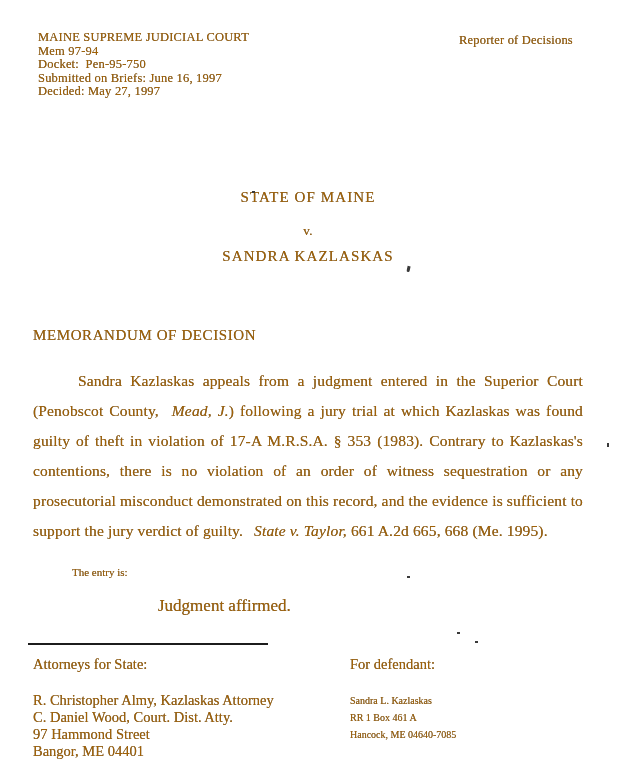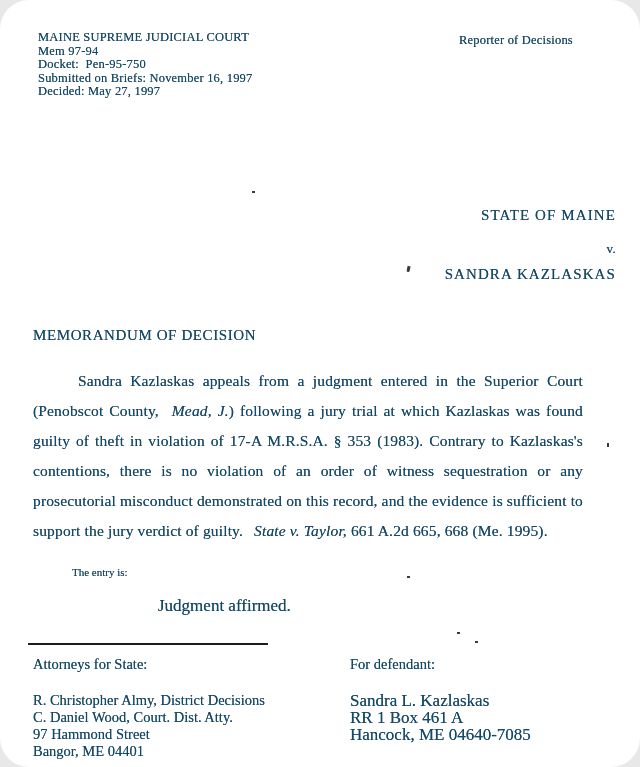--- a/index.html
+++ b/index.html
@@ -2,39 +2,38 @@
 <html><head>
 <meta charset="utf-8">
 <style>
   html,body { margin:0; padding:0; background:#e8e8e8; }
   .page {
     position:relative;
     width:640px; height:767px;
     background:#ffffff;
     overflow:hidden;
     font-family:"Liberation Serif","DejaVu Serif",serif;
-    color:#0c4a6e;
+    color:#a16207;
     text-shadow:0 0 0.5px rgba(25,25,25,0.65);
-    border-radius:29px;
   }
   .hdr {
     position:absolute; left:38px; top:31px;
     font-size:12.5px; line-height:13.5px; letter-spacing:0.2px;
   }
   .reporter {
     position:absolute; left:459px; top:33px;
     font-size:12.5px; letter-spacing:0.2px;
   }
   .panel {
     position:absolute; left:38px; top:108px;
     font-size:13px; letter-spacing:0.2px; white-space:nowrap;
   }
   .caption {
-    position:absolute; left:0; top:207px; width:616px;
-    text-align:right;
+    position:absolute; left:0; top:189px; width:616px;
+    text-align:center;
   }
   .caption .party { font-size:15px; letter-spacing:1.1px; }
   .caption .vs { margin-top:17px; margin-bottom:9px; font-size:13px; letter-spacing:0.3px; }
   .memo-heading {
     position:absolute; left:33px; top:327px;
     font-size:15px; letter-spacing:0.6px;
   }
   .opinion {
     position:absolute; left:33px; top:350px; width:550px;
     font-size:15.5px; line-height:30px;
@@ -47,40 +46,40 @@
   .entry-judgment {
     position:absolute; left:158px; top:596px; font-size:17px;
   }
   .rule {
     position:absolute; left:28px; top:643px; width:240px; height:2px;
     background:#1c1c1c;
   }
   .counsel-label-state { position:absolute; left:33px; top:656px; font-size:14.5px; }
   .counsel-label-def   { position:absolute; left:350px; top:656px; font-size:14.5px; }
   .counsel-state { position:absolute; left:33px; top:692px; font-size:14.5px; line-height:17px; }
-  .counsel-def   { position:absolute; left:350px; top:692px; font-size:17px; line-height:17px;font-family:Liberation Serif, serif; }
+  .counsel-def   { position:absolute; left:350px; top:692px; font-size:10px; line-height:17px;font-family:Liberation Serif, serif; }
   
   .art { position:absolute; background:#3a3a3a; }
   .art-comma { left:407px; top:266px; width:3px; height:6px; border-radius:0 0 2px 2px; transform:rotate(12deg); }
   .art-dot1 { left:252px; top:191px; width:3px; height:2px; }
   .art-dot2 { left:407px; top:576px; width:3px; height:2px; }
   .art-dot3 { left:607px; top:443px; width:2px; height:4px; }
   .art-dot4 { left:457px; top:632px; width:3px; height:2px; }
   .art-dot5 { left:475px; top:641px; width:3px; height:2px; }
 </style>
 </head>
 <body>
 
 <div class="page">
 
   <div class="hdr">
     <div>MAINE SUPREME JUDICIAL COURT</div>
     <div>Mem 97-94</div>
     <div>Docket:&nbsp; Pen-95-750</div>
-    <div>Submitted on Briefs: November 16, 1997</div>
+    <div>Submitted on Briefs: June 16, 1997</div>
     <div>Decided: May 27, 1997</div>
   </div>
 
   <div class="reporter">Reporter of Decisions</div>
 
 
   <div class="caption">
     <div class="party">STATE OF MAINE</div>
     <div class="vs">v.</div>
     <div class="party">SANDRA KAZLASKAS</div>
@@ -92,21 +91,21 @@
 
   <div class="entry-intro">The entry is:</div>
   <div class="entry-judgment">Judgment affirmed.</div>
 
   <div class="rule"></div>
 
   <div class="counsel-label-state">Attorneys for State:</div>
   <div class="counsel-label-def">For defendant:</div>
 
   <div class="counsel-state">
-    <div>R. Christopher Almy, District Decisions</div>
+    <div>R. Christopher Almy, Kazlaskas Attorney</div>
     <div>C. Daniel Wood, Court. Dist. Atty.</div>
     <div>97 Hammond Street</div>
     <div>Bangor, ME 04401</div>
   </div>
 
   <div class="counsel-def">
     <div>Sandra L. Kazlaskas</div>
     <div>RR 1 Box 461 A</div>
     <div>Hancock, ME 04640-7085</div>
   </div>

